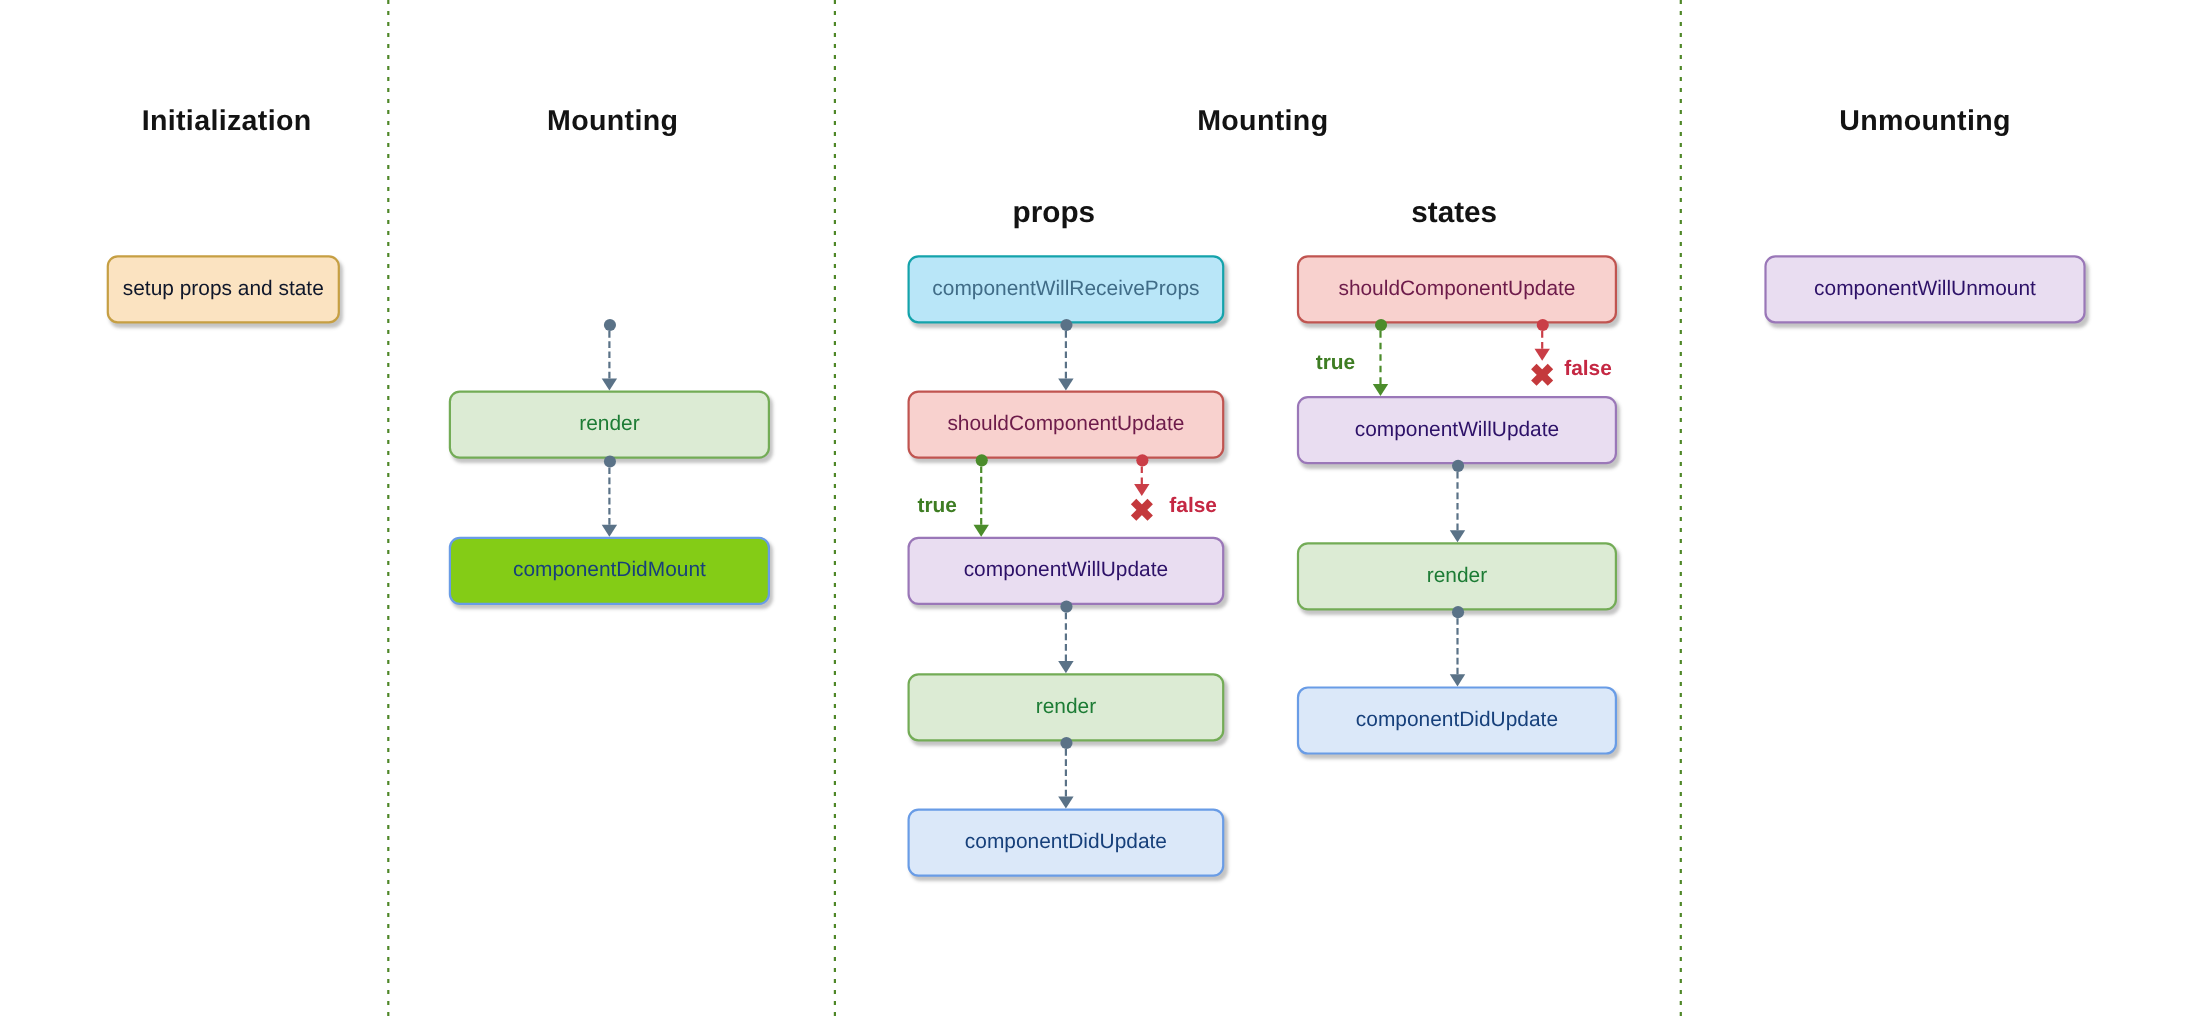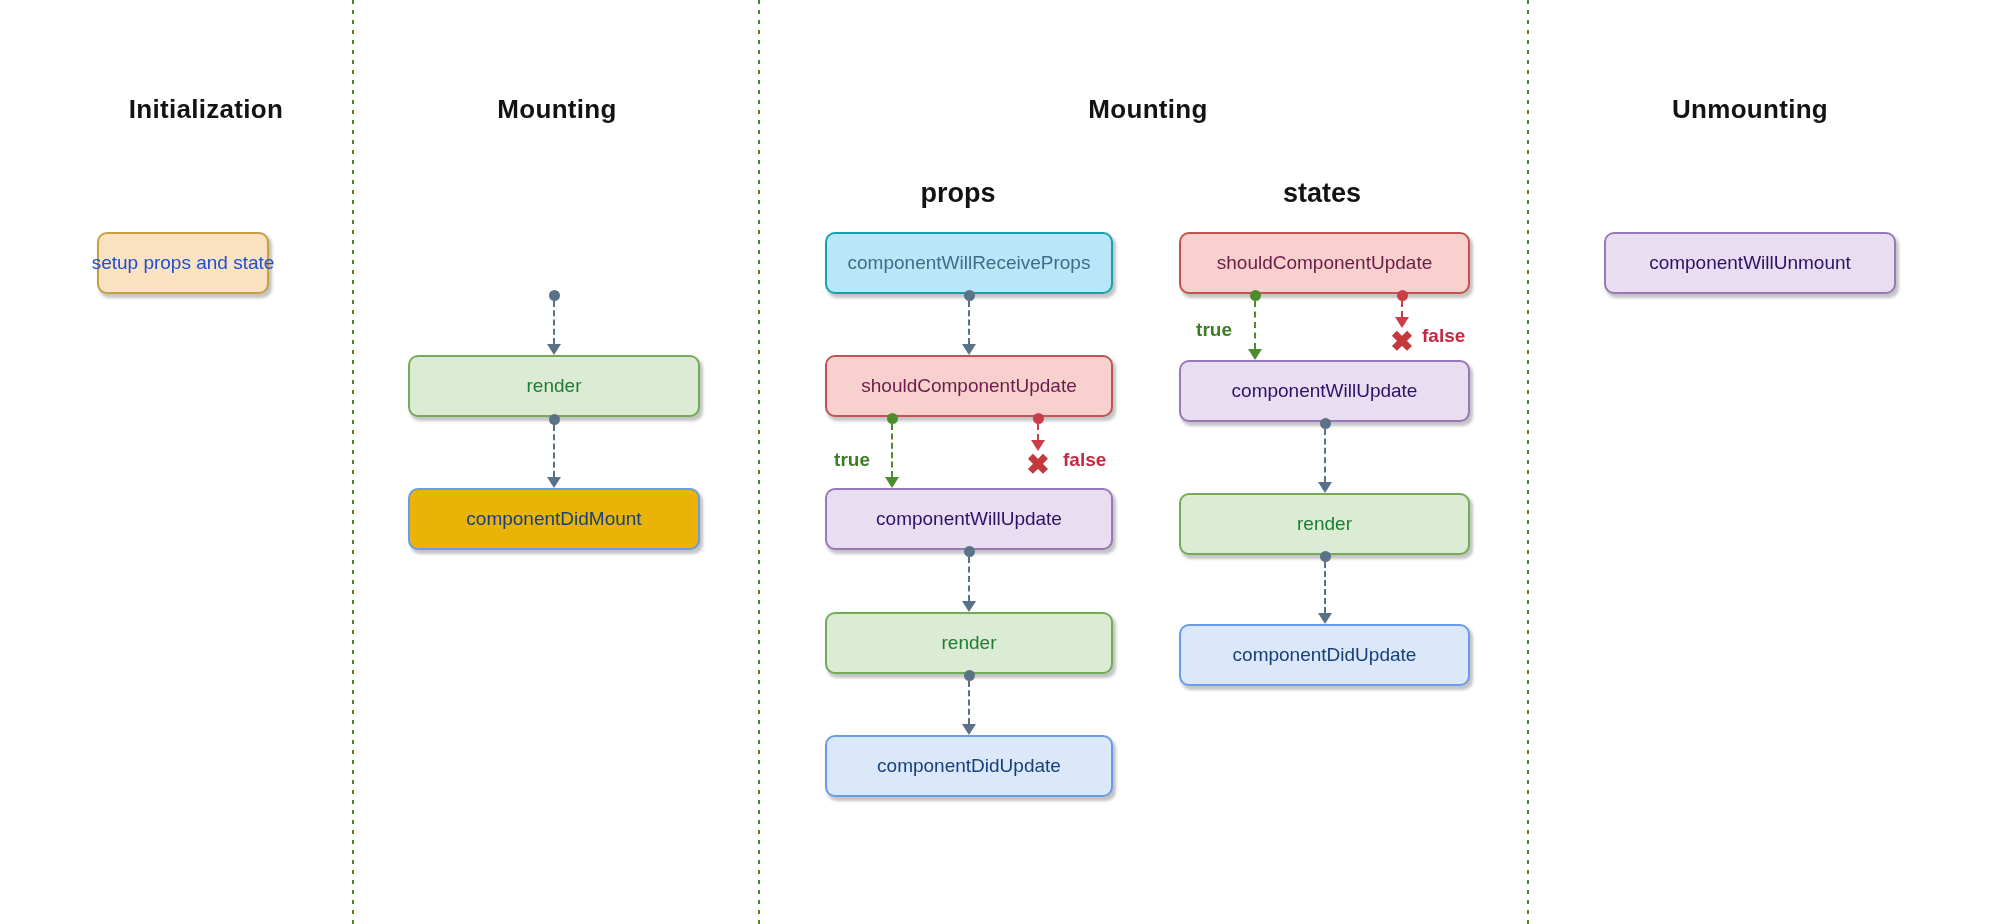--- a/index.html
+++ b/index.html
@@ -64,24 +64,24 @@
   <div class="divider" style="left:1527px"></div>
 
   <div class="section-title" style="left:206px">Initialization</div>
   <div class="section-title" style="left:557px">Mounting</div>
   <div class="section-title" style="left:1148px">Mounting</div>
   <div class="section-title" style="left:1750px">Unmounting</div>
 
   <div class="sub-title" style="left:958px">props</div>
   <div class="sub-title" style="left:1322px">states</div>
 
-  <div class="node" style="left: 97px; top: 232px; width: 172px; background: rgb(251, 227, 193); border-color: rgb(198, 159, 67); color: #1d4ed8;">setup props and state</div>
+  <div class="node" style="left: 97px; top: 232px; width: 212px; background: rgb(251, 227, 193); border-color: rgb(198, 159, 67); color: #0f172a;">setup props and state</div>
 
   <div class="node" style="left: 408px; top: 355px; width: 292px; background: rgb(220, 235, 212); border-color: rgb(115, 172, 86); color: rgb(29, 124, 53);">render</div>
-  <div class="node" style="left: 408px; top: 488px; width: 292px; background: #eab308; border-color: rgb(105, 156, 230); color: rgb(23, 64, 123);">componentDidMount</div>
+  <div class="node" style="left: 408px; top: 488px; width: 292px; background: #84cc16; border-color: rgb(105, 156, 230); color: rgb(23, 64, 123);">componentDidMount</div>
 
   <div class="node" style="left: 825px; top: 232px; width: 288px; background: rgb(185, 230, 248); border-color: rgb(20, 163, 171); color: rgb(64, 108, 135);">componentWillReceiveProps</div>
   <div class="node" style="left: 825px; top: 355px; width: 288px; background: rgb(248, 209, 206); border-color: rgb(192, 84, 80); color: rgb(109, 27, 74);">shouldComponentUpdate</div>
   <div class="node" style="left: 825px; top: 488px; width: 288px; background: rgb(233, 221, 241); border-color: rgb(154, 119, 184); color: rgb(45, 17, 104);">componentWillUpdate</div>
   <div class="node" style="left: 825px; top: 612px; width: 288px; background: rgb(220, 235, 212); border-color: rgb(115, 172, 86); color: rgb(29, 124, 53);">render</div>
   <div class="node" style="left: 825px; top: 735px; width: 288px; background: rgb(219, 232, 249); border-color: rgb(105, 156, 230); color: rgb(23, 64, 123);">componentDidUpdate</div>
 
   <div class="node" style="left: 1179px; top: 232px; width: 291px; background: rgb(248, 209, 206); border-color: rgb(192, 84, 80); color: rgb(109, 27, 74);">shouldComponentUpdate</div>
   <div class="node" style="left: 1179px; top: 360px; width: 291px; background: rgb(233, 221, 241); border-color: rgb(154, 119, 184); color: rgb(45, 17, 104);">componentWillUpdate</div>
   <div class="node" style="left: 1179px; top: 493px; width: 291px; background: rgb(220, 235, 212); border-color: rgb(115, 172, 86); color: rgb(29, 124, 53);">render</div>

